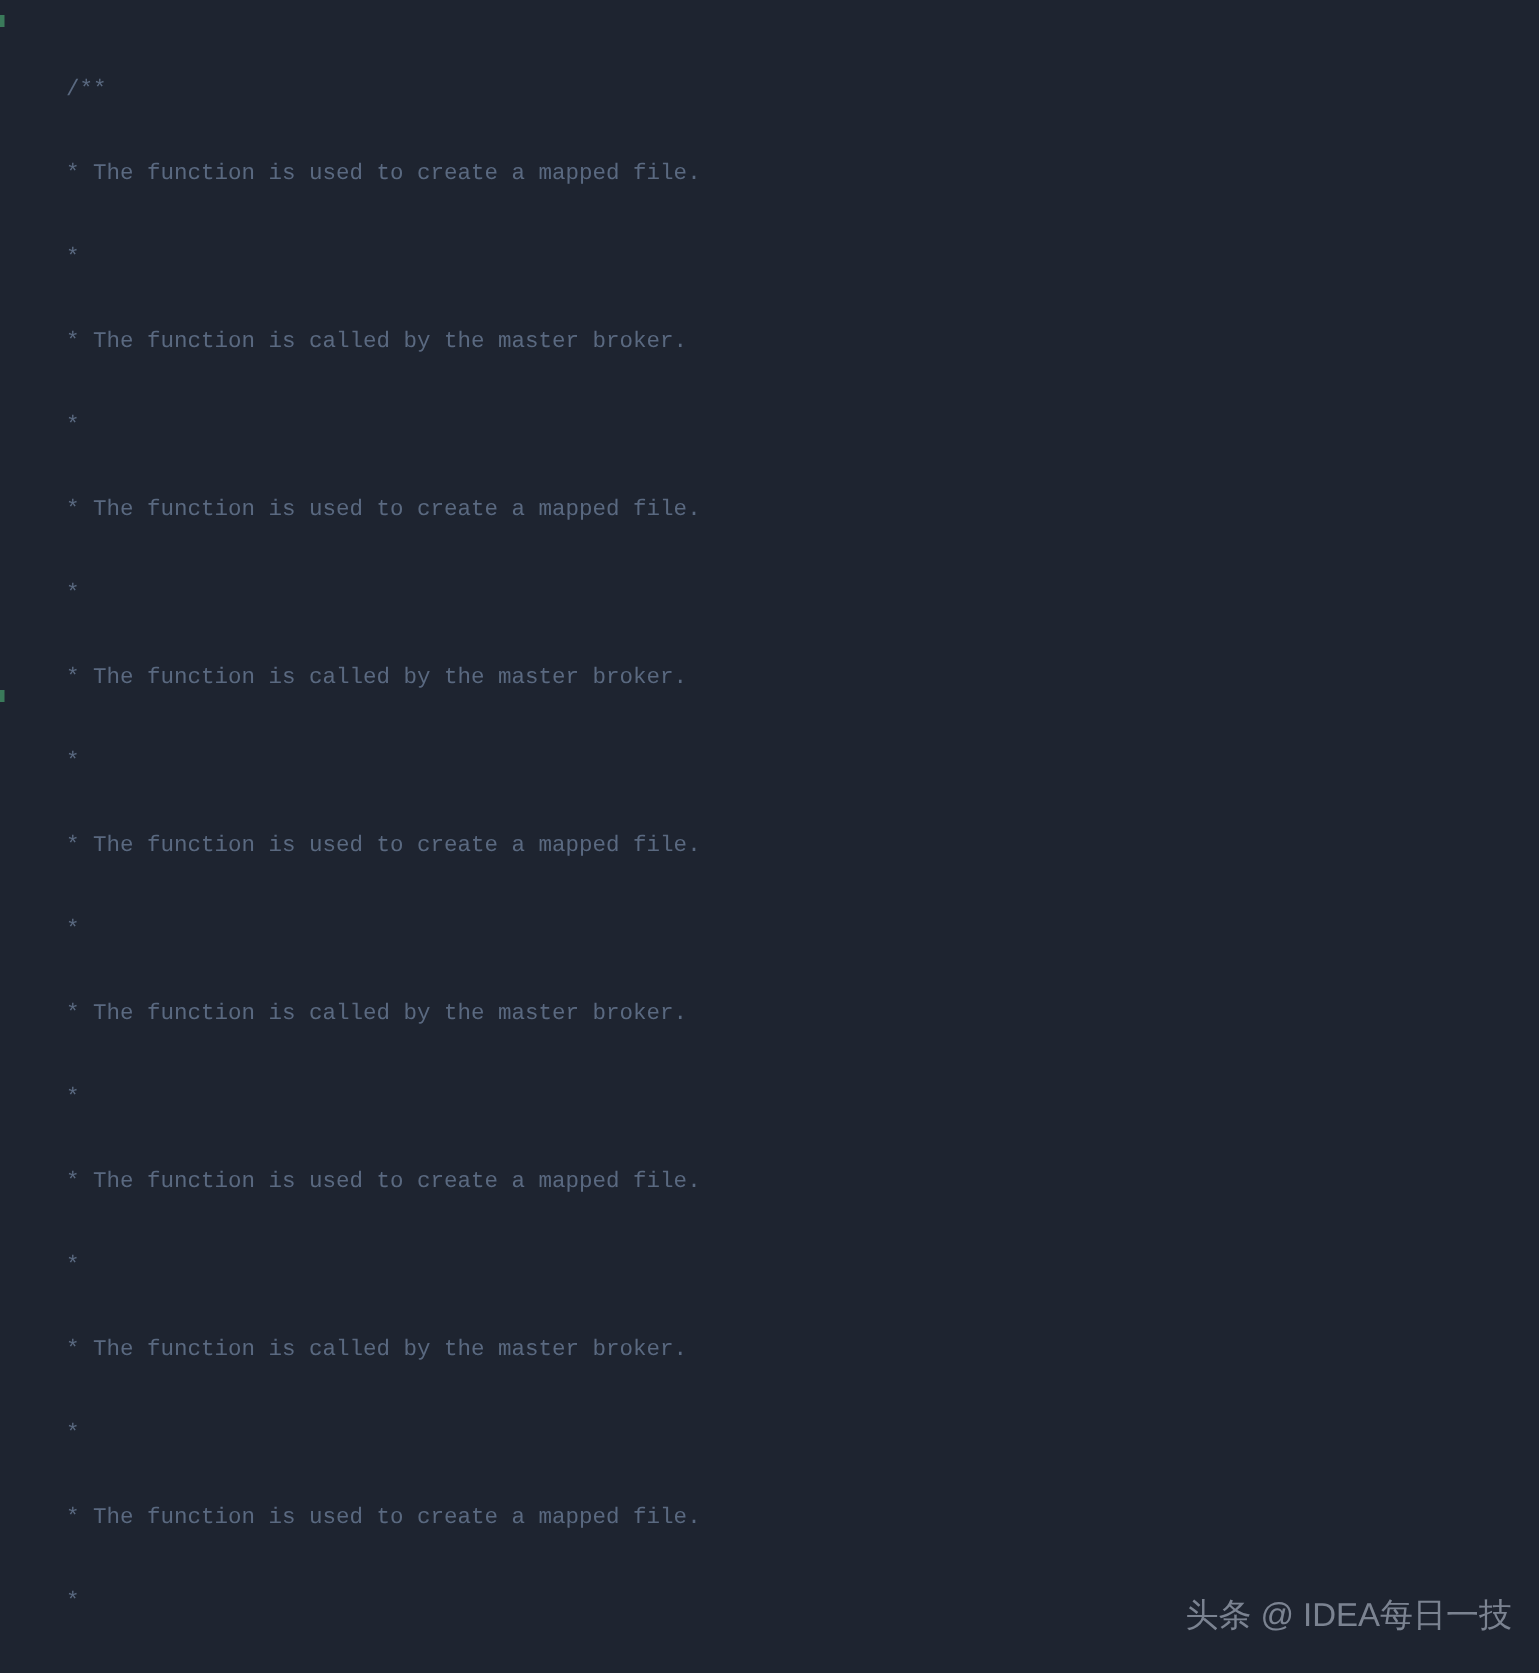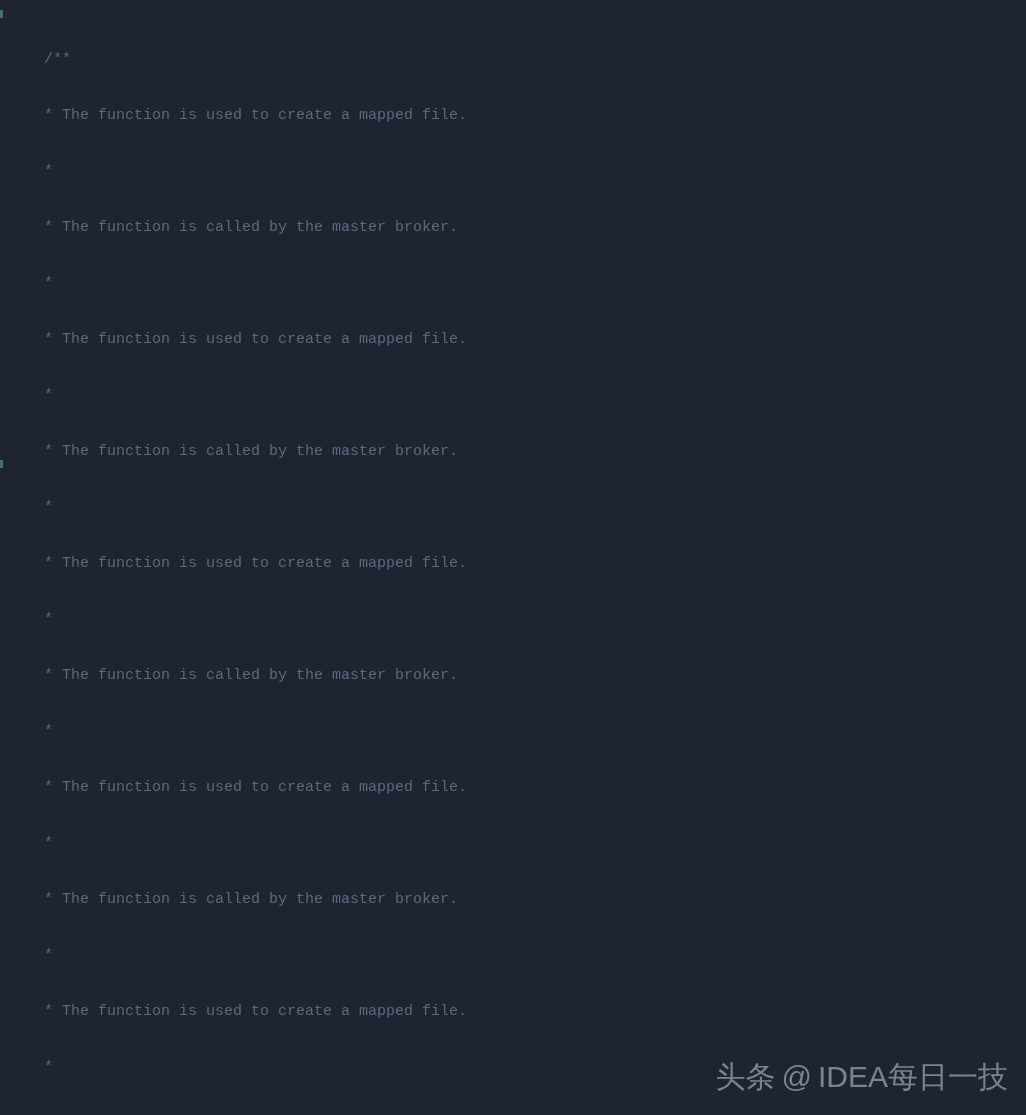--- a/index.html
+++ b/index.html
@@ -46,21 +46,21 @@
 }
 .watermark {
   position: absolute;
   bottom: 24px;
   right: 18px;
   display: flex;
   align-items: flex-start;
   gap: 6px;
   color: rgba(200, 210, 225, 0.55);
   font-family: sans-serif;
-  font-size: 30px;
+  font-size: 22px;
   font-weight: 500;
   pointer-events: none;
 }
 </style>
 </head>
 <body>
 
 <div class="gutter-strip">
   <div class="gutter-mark" style="top:10px"></div>
   <div class="gutter-mark" style="top:460px"></div>

